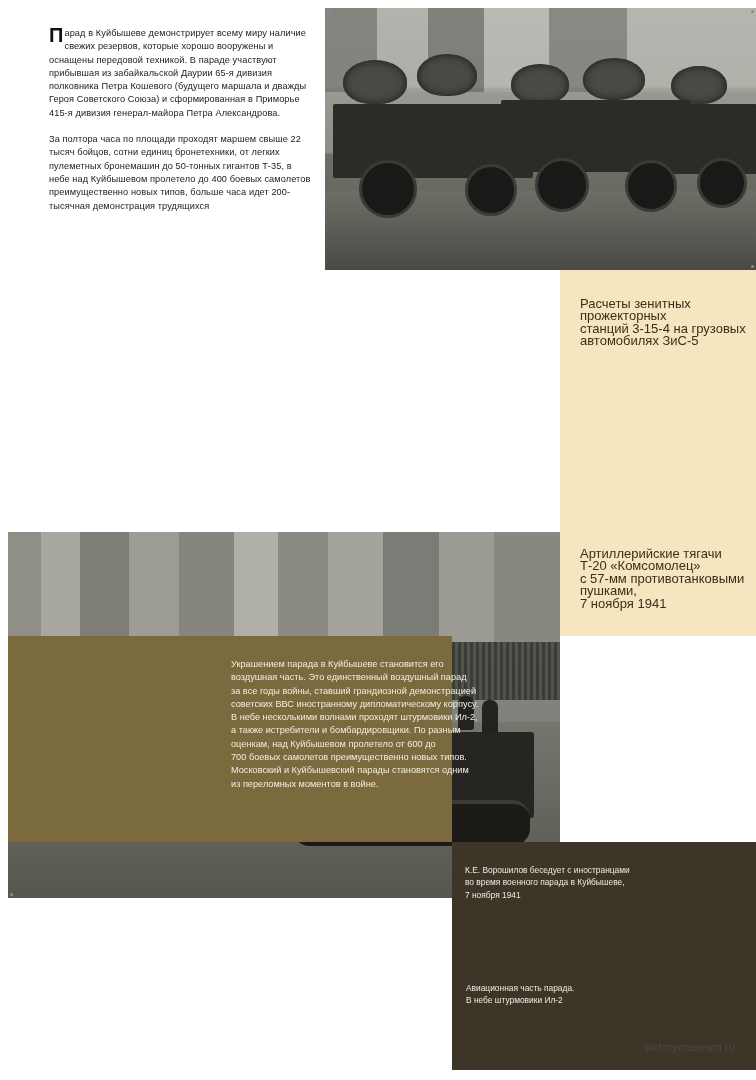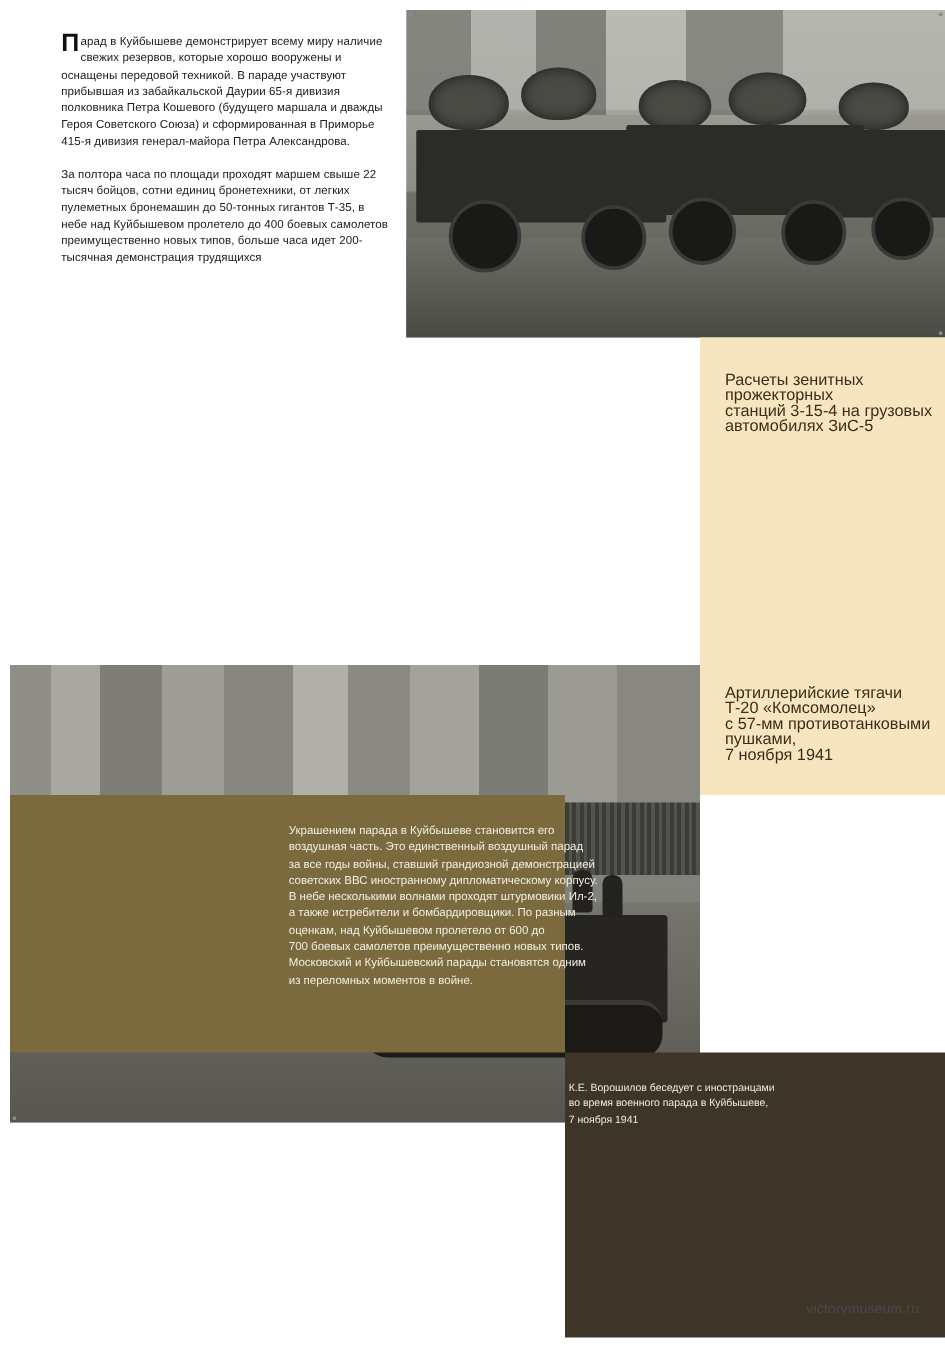--- a/index.html
+++ b/index.html
@@ -227,20 +227,22 @@
 советских ВВС иностранному дипломатическому корпусу.
 В небе несколькими волнами проходят штурмовики Ил-2,
 а также истребители и бомбардировщики. По разным
 оценкам, над Куйбышевом пролетело от 600 до
 700 боевых самолетов преимущественно новых типов.
 Московский и Куйбышевский парады становятся одним
 из переломных моментов в войне.</div>
   </div>
 
   <div class="block panel-dark" style="left:452px; top:842px; width:304px; height:228px;">
-    <div class="caption-light" style="position:absolute; left:3px; top:22px; width:276px;">К.Е. Ворошилов беседует с иностранцами
+    <div class="caption-light" style="position:absolute; left:13px; top:22px; width:276px;">К.Е. Ворошилов беседует с иностранцами
 во время военного парада в Куйбышеве,
 7 ноября 1941</div>
+    <div class="caption-light" style="position:absolute; left:14px; top:140px; width:276px;">Авиационная часть парада.
+В небе штурмовики Ил-2</div>
   </div>
 
   <div class="site-url" style="left:645px; top:1041px;">victorymuseum.ru</div>
 
 </div>
 
 </body></html>

